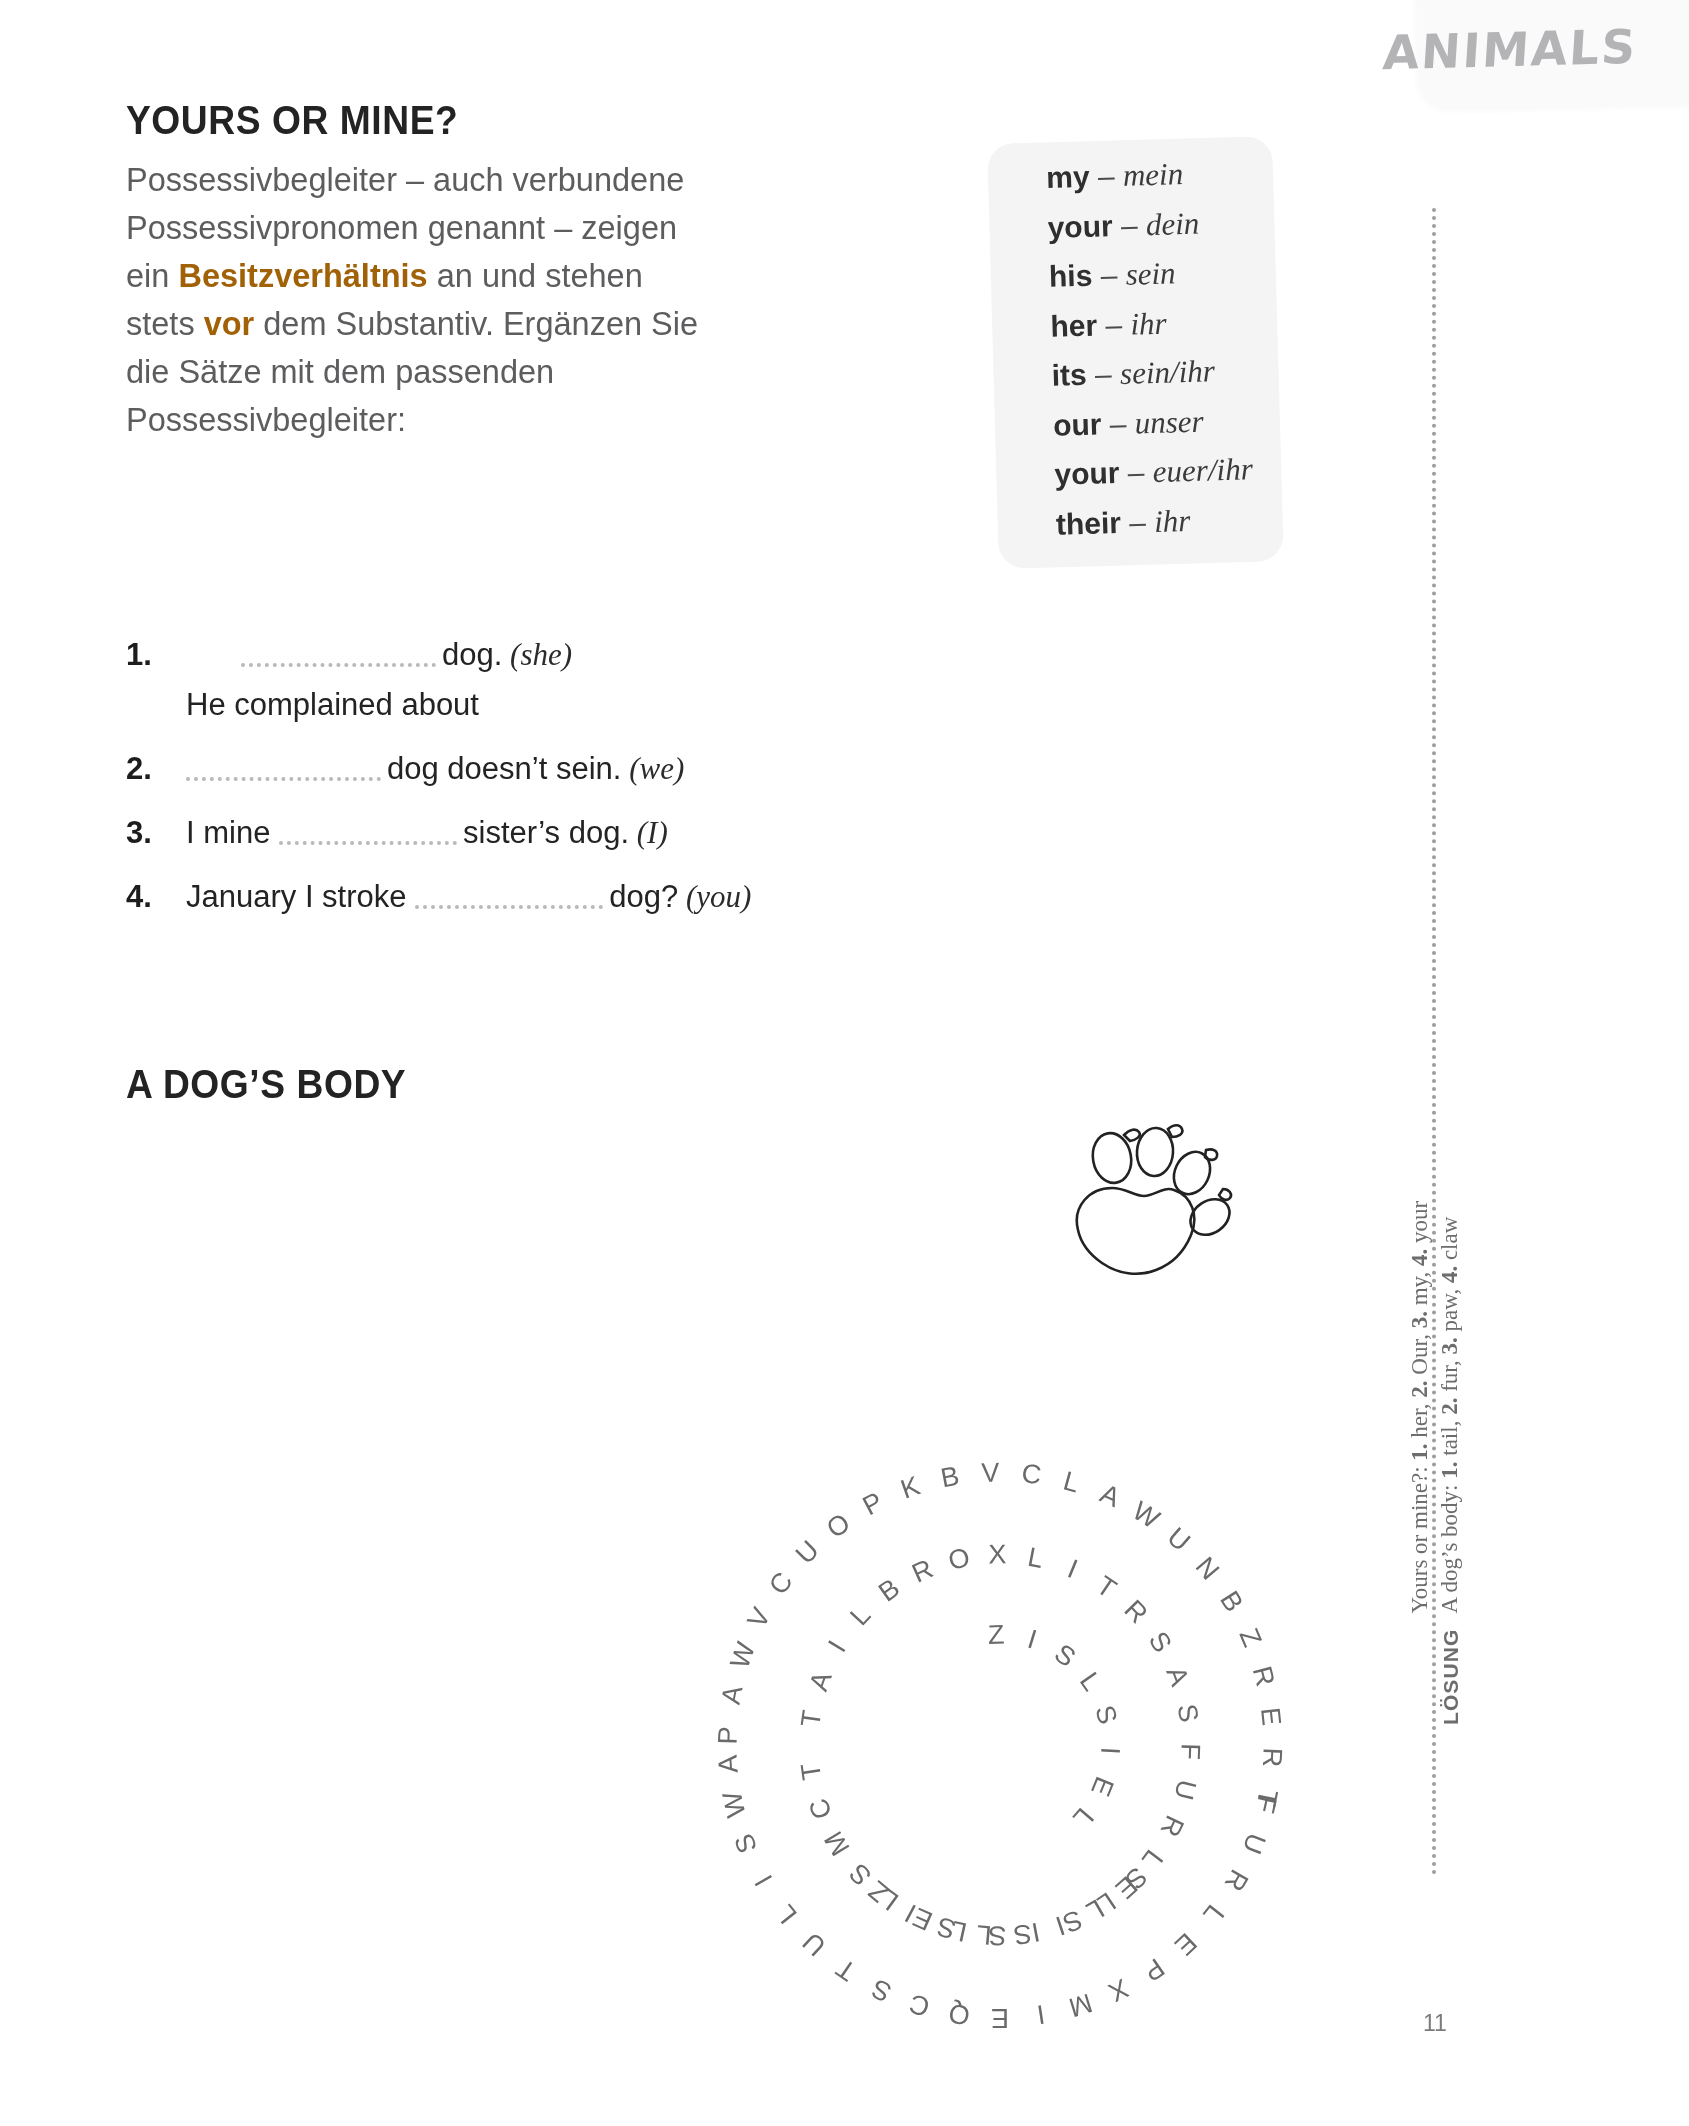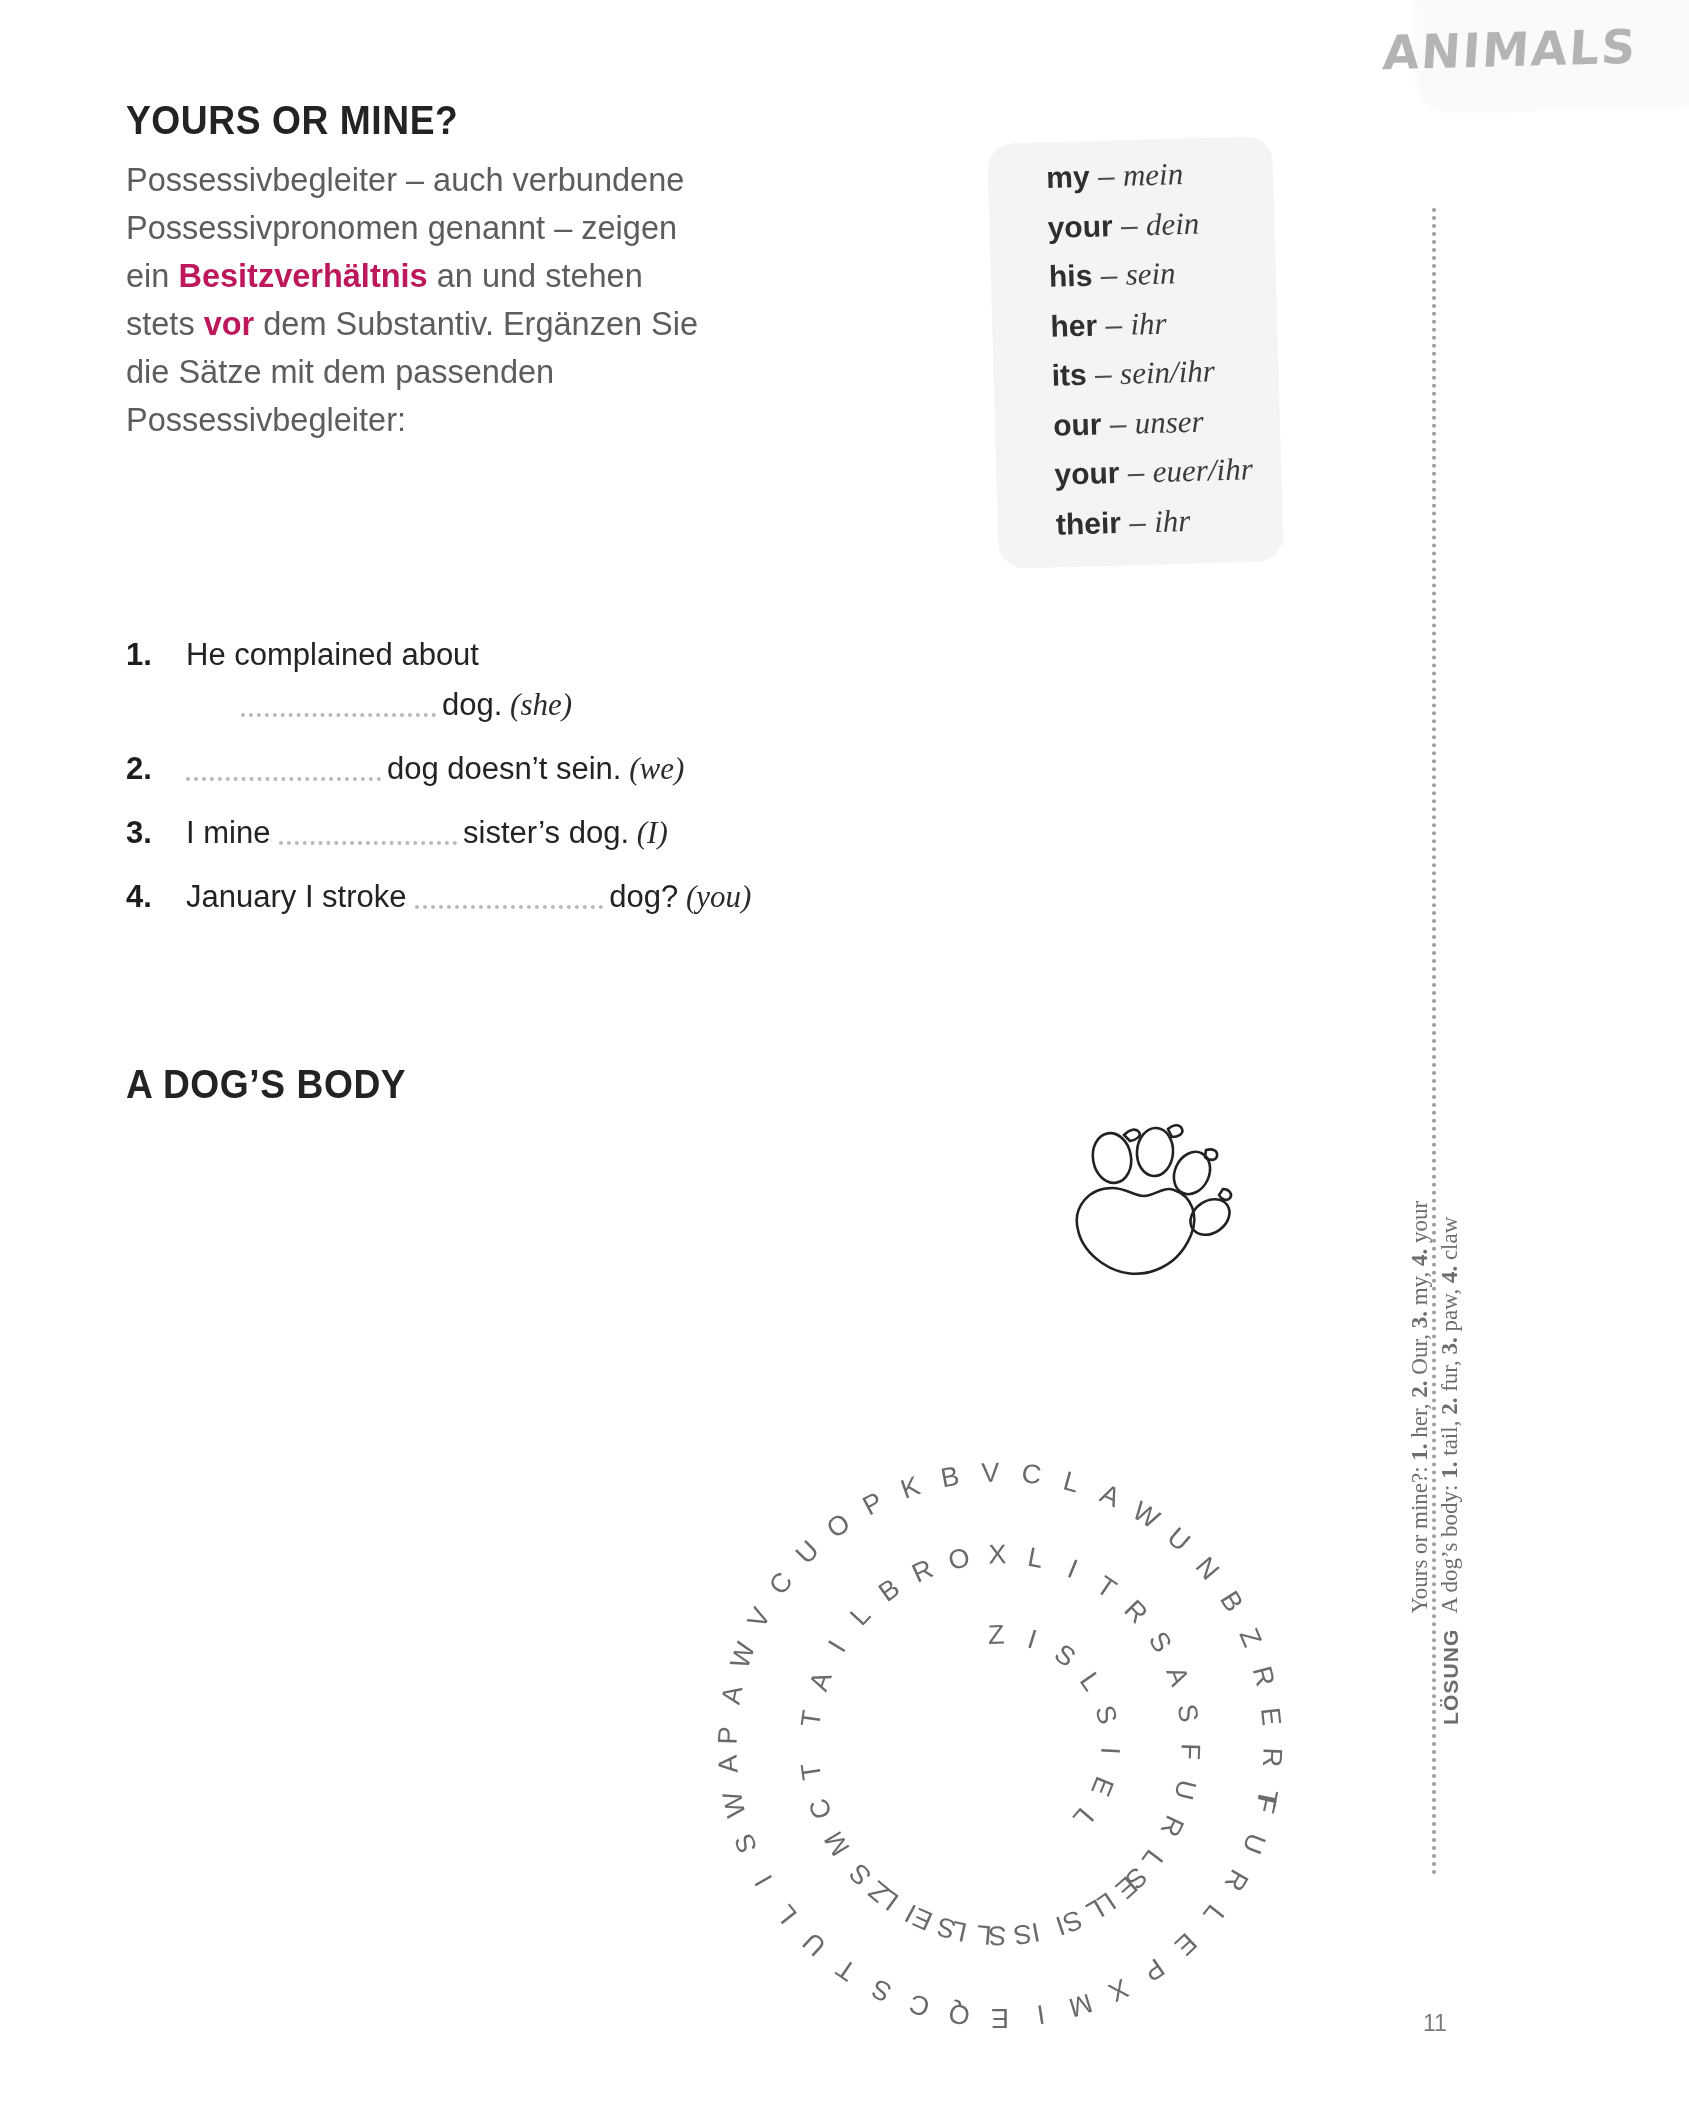--- a/index.html
+++ b/index.html
@@ -50,21 +50,21 @@
 
   
   #intro-paragraph {
     position: absolute;
     left: 126px; top: 156px;
     width: 580px;
     font-size: 32.5px;
     line-height: 48px;
     color: #5d5d5f;
   }
-  #intro-paragraph b { color: #be185d; font-weight: bold; }
+  #intro-paragraph b { color: #a16207; font-weight: bold; }
 
   
   #vocab-card {
     position: absolute;
     left: 993px; top: 140px;
     width: 285px; height: 425px;
     background: #f4f4f4;
     border-radius: 26px;
     transform: rotate(-1.6deg);
   }
@@ -212,22 +212,22 @@
     <div class="vocab-row"><span class="vocab-en">her</span><span class="vocab-dash"> – </span><span class="vocab-de">ihr</span></div>
     <div class="vocab-row"><span class="vocab-en">its</span><span class="vocab-dash"> – </span><span class="vocab-de">sein/ihr</span></div>
     <div class="vocab-row"><span class="vocab-en">our</span><span class="vocab-dash"> – </span><span class="vocab-de">unser</span></div>
     <div class="vocab-row"><span class="vocab-en">your</span><span class="vocab-dash"> – </span><span class="vocab-de">euer/ihr</span></div>
     <div class="vocab-row"><span class="vocab-en">their</span><span class="vocab-dash"> – </span><span class="vocab-de">ihr</span></div>
   </div>
 
 <div id="exercise-list">
     <div class="ex-item">
       <span class="ex-num">1.</span>
+      <div class="ex-line indent"><span class="blank" style="width: 195px;"></span><span>dog.</span><span class="hint"> (she)</span></div>
       <div class="ex-line">He complained about</div>
-      <div class="ex-line indent"><span class="blank" style="width: 195px;"></span><span>dog.</span><span class="hint"> (she)</span></div>
     </div>
     <div class="ex-item">
       <span class="ex-num">2.</span>
       <div class="ex-line"><span class="blank" style="width: 195px;"></span><span>dog doesn’t sein.</span><span class="hint"> (we)</span></div>
     </div>
     <div class="ex-item">
       <span class="ex-num">3.</span>
       <div class="ex-line"><span>I mine </span><span class="blank" style="width: 178px;"></span><span>sister’s dog.</span><span class="hint"> (I)</span></div>
     </div>
     <div class="ex-item">

